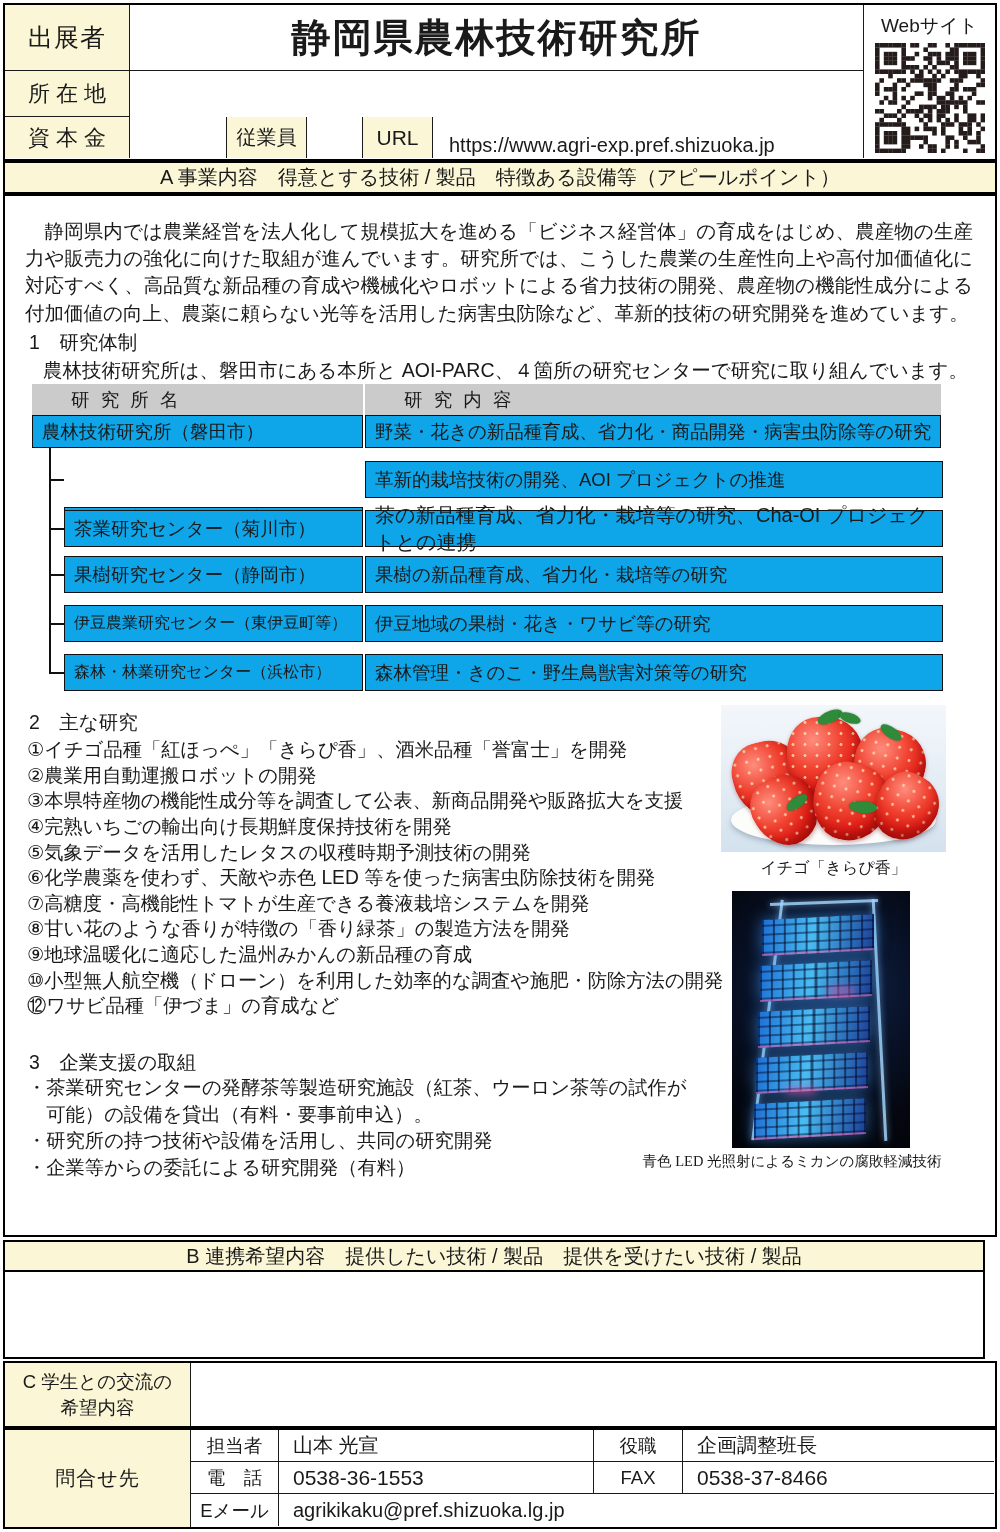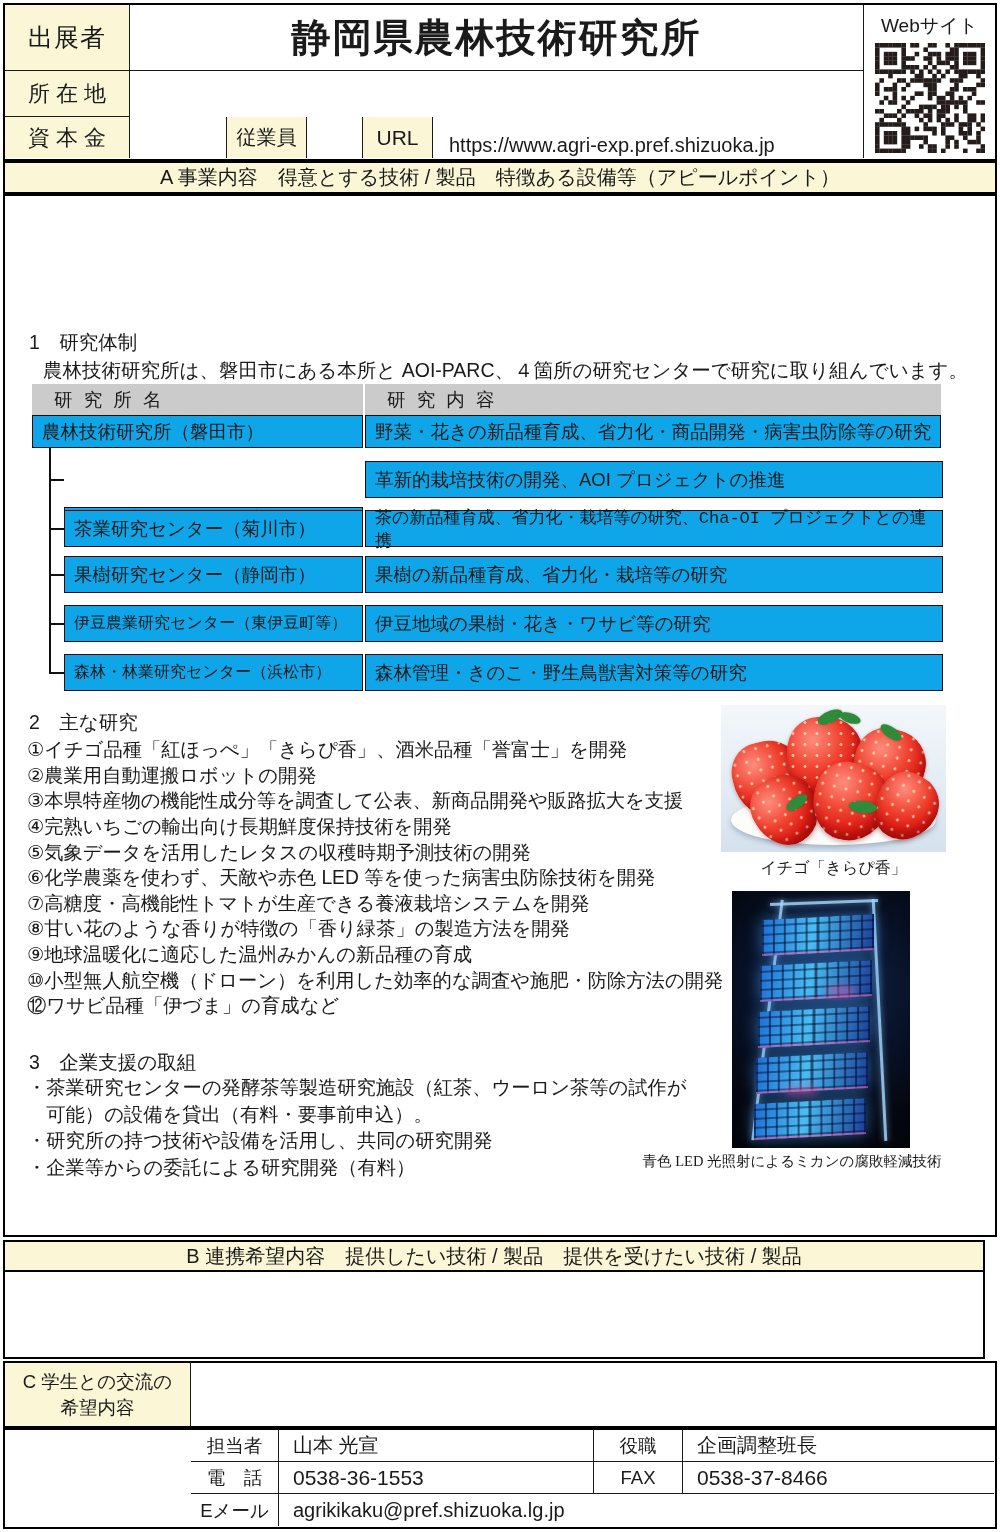--- a/index.html
+++ b/index.html
@@ -27,23 +27,23 @@
   .websitelbl { font-size:19px; }
 
   
   .sec-header { left:3px; width:994px; height:33px; font-size:20px; }
 
   
   .main-box { left:3px; top:194px; width:994px; height:1043px; }
   .intro { font-size:19.5px; line-height:27.2px; text-align:justify; }
   .h-num { font-size:19.5px; }
   .lead { font-size:19.5px; }
-  .thead { background:#CBCBCB; font-size:18.5px; letter-spacing:3px; padding-left:22px; }
+  .thead { background:#CBCBCB; font-size:18.5px; letter-spacing:3px; padding-left:39px; }
   .trow { border:1.4px solid #111; background:#0ea5e9; padding-left:9px; }
-  .fs18 { font-size:18.5px; } .fs16 { font-size:16px; } .fs14 { font-size:17px;font-family:Liberation Mono, monospace; } .fs13 { font-size:13.5px;margin-top:46px; }
+  .fs18 { font-size:18.5px; } .fs16 { font-size:16px; } .fs14 { font-size:20px; } .fs13 { font-size:13.5px;margin-top:46px; }
   .tree { background:#111; }
   .rlist > div { height:25.6px; font-size:19.3px; display:flex; align-items:center; }
   .bullets { font-size:19.3px; line-height:26.5px; }
   .caption { text-align:center; }
 
   
   .photo-straw { width:225px; height:147px; overflow:hidden;
     background:linear-gradient(180deg,#f3f7fb 0%,#e2ebf3 60%,#d3e2ee 100%); }
   .plate { position:absolute; left:10px; top:90px; width:205px; height:50px; background:#fcfcfb;
     border-radius:50%; box-shadow:0 3px 5px rgba(120,140,160,.5); }
@@ -405,20 +405,21 @@
           <rect x="20" y="24" width="1.04" height="1.04" fill="#241c1a"></rect>
           <rect x="23" y="24" width="1.04" height="1.04" fill="#241c1a"></rect>
           <rect x="24" y="24" width="1.04" height="1.04" fill="#241c1a"></rect>
         </svg>
     </div>
   </div>
 
   <div class="abs box2 cream flexc sec-header" style="top:161px;">A 事業内容　得意とする技術 / 製品　特徴ある設備等（アピールポイント）</div>
 
   <div class="abs box2 main-box">
+    <div class="abs intro prewrap" style="left:20px;top:22px;width:948px;">　静岡県内では農業経営を法人化して規模拡大を進める「ビジネス経営体」の育成をはじめ、農産物の生産力や販売力の強化に向けた取組が進んでいます。研究所では、こうした農業の生産性向上や高付加価値化に対応すべく、高品質な新品種の育成や機械化やロボットによる省力技術の開発、農産物の機能性成分による付加価値の向上、農薬に頼らない光等を活用した病害虫防除など、革新的技術の研究開発を進めています。</div>
 
     <div class="abs h-num" style="left:24px;top:133px;">1　研究体制</div>
     <div class="abs lead" style="left:38px;top:161px;">農林技術研究所は、磐田市にある本所と AOI-PARC、４箇所の研究センターで研究に取り組んでいます。</div>
 
     <div class="abs thead flexl" style="left:27px;top:188px;width:331px;height:31px;">研 究 所 名</div>
     <div class="abs thead flexl" style="left:360px;top:188px;width:576px;height:31px;">研 究 内 容</div>
 
     <div class="abs trow flexl fs18" style="left:27px;top:219px;width:331px;height:33px;">農林技術研究所（磐田市）</div>
     <div class="abs trow flexl fs18" style="left:360px;top:219px;width:576px;height:33px;">野菜・花きの新品種育成、省力化・商品開発・病害虫防除等の研究</div>
 
@@ -503,20 +504,21 @@
     <div style="height:84px;"></div>
   </div>
 
   <div class="abs box2" style="left:3px;top:1361px;width:994px;height:67px;display:flex;">
     <div class="cream flexc c-left preline">C 学生との交流の
 希望内容</div>
     <div style="flex:1;"></div>
   </div>
 
   <div class="abs box2" style="left:3px;top:1428px;width:994px;height:101px;">
+    <div class="abs cream flexc contact-left" style="left:0;top:0;">問合せ先</div>
 
     <div class="abs flexl ct-lbl bR bB" style="left:186px;top:0;width:88px;height:32px;justify-content:center;">担当者</div>
     <div class="abs flexl ct-val bR bB" style="left:274px;top:0;width:315px;height:32px;">山本 光宣</div>
     <div class="abs flexl ct-lbl bR bB" style="left:589px;top:0;width:89px;height:32px;justify-content:center;">役職</div>
     <div class="abs flexl ct-val bB" style="left:678px;top:0;width:311px;height:32px;">企画調整班長</div>
 
     <div class="abs flexl ct-lbl bR bB" style="left:186px;top:32px;width:88px;height:32px;justify-content:center;">電　話</div>
     <div class="abs flexl ct-val bR bB" style="left:274px;top:32px;width:315px;height:32px;font-size:21px;">0538-36-1553</div>
     <div class="abs flexl ct-lbl bR bB" style="left:589px;top:32px;width:89px;height:32px;justify-content:center;">FAX</div>
     <div class="abs flexl ct-val bB" style="left:678px;top:32px;width:311px;height:32px;font-size:21px;">0538-37-8466</div>

